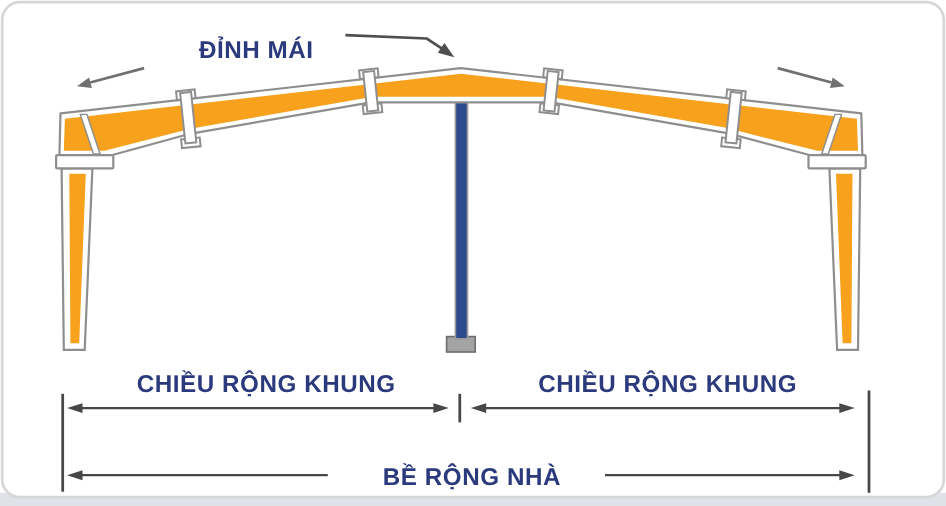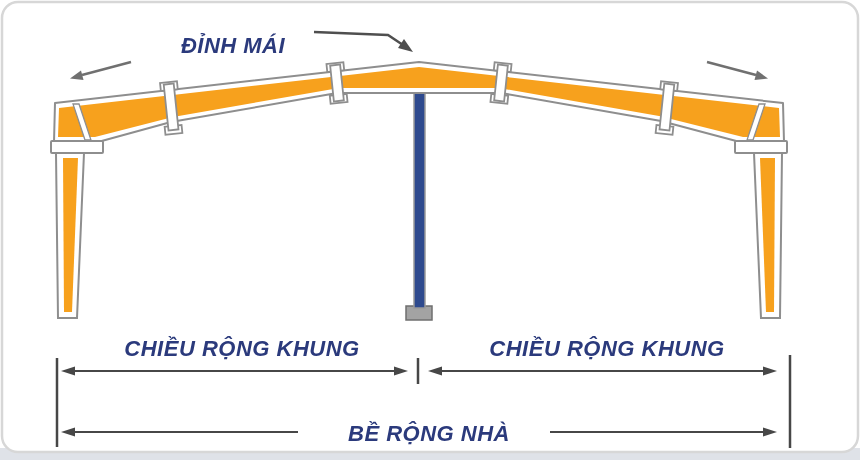--- a/index.html
+++ b/index.html
@@ -2,21 +2,20 @@
 <html style="--orange: #F7A11D; --navy: #2B3A7C; --steel-blue: #2E4A8E; --outline-gray: #8E8E8E; --arrow-gray: #707070; --peak-arrow-gray: #4F4F4F; --dim-gray: #474747; --footing-gray: #A3A3A3; --footing-border: #6F6F6F; --card-border: #D7D7D7; --bottom-strip: #DFE2E8;"><head>
 <meta charset="utf-8">
 <style>
   html,body{margin:0;padding:0;background:#ffffff;}
   .stage{
     position:relative;
     width:860px;height:460px;
     font-family:"Liberation Sans", sans-serif;
     overflow:hidden;
     background:#ffffff;
-    font-style:italic;
   }
   svg{display:block;}
   .dim-label{
     font-size:22px;
     font-weight:600;
     letter-spacing:0.5px;
     fill:var(--navy,#2B3A7C);
   }
 </style>
 </head>

